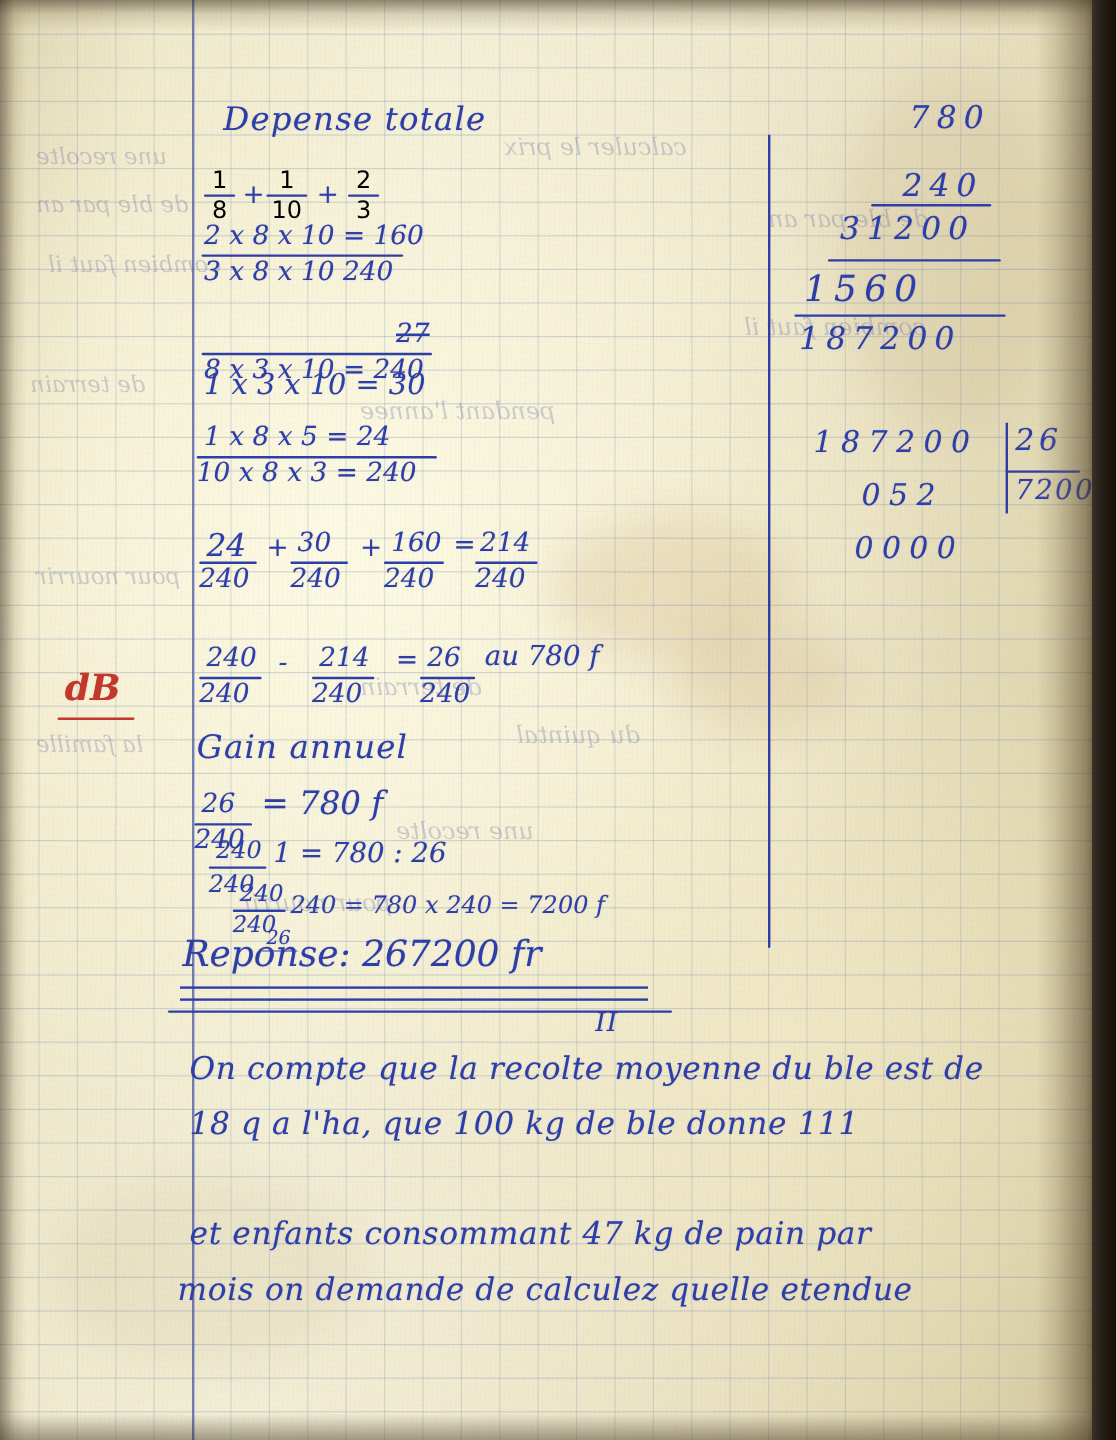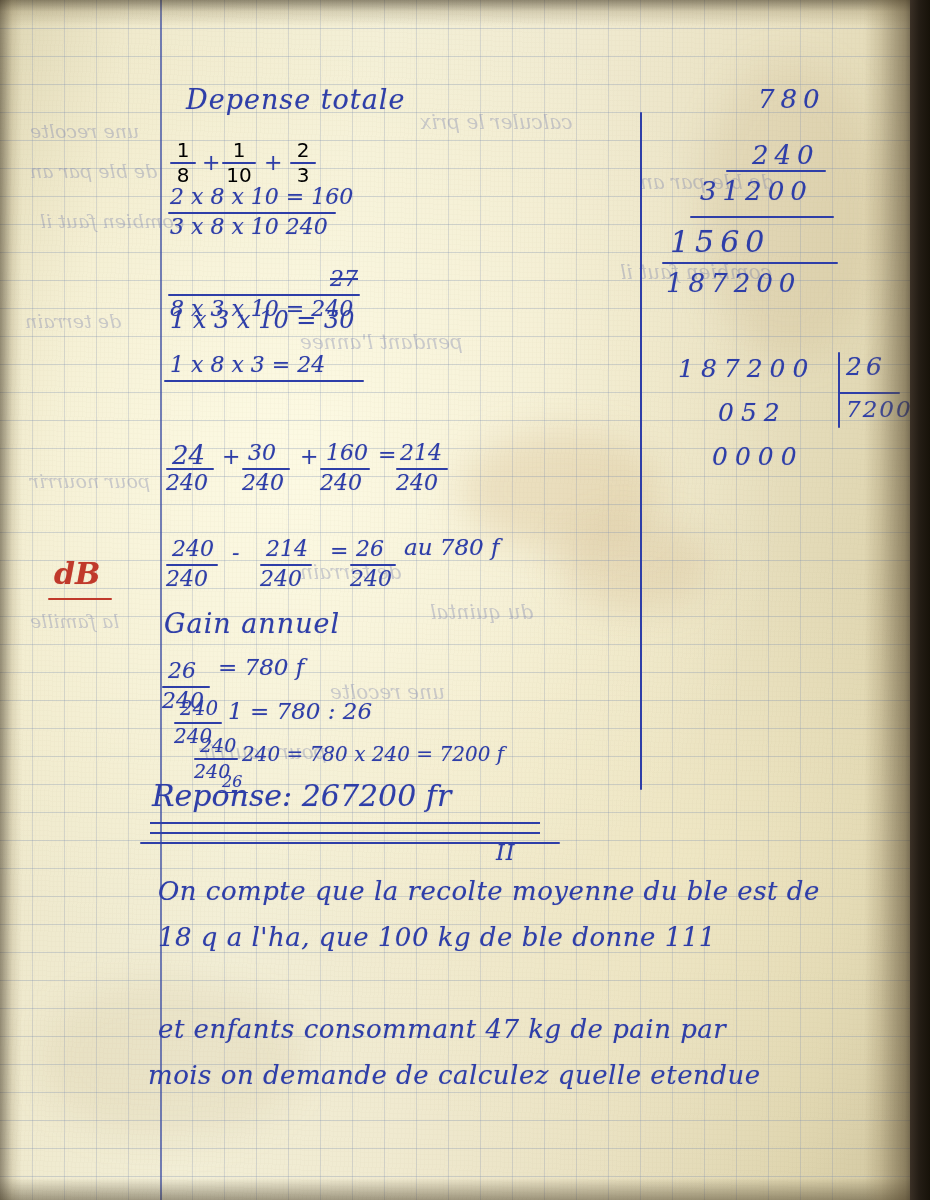--- a/index.html
+++ b/index.html
@@ -270,22 +270,23 @@
 
   <div class="ink" style="left:170px;top:184px;font-size:22px;">2   x 8  x 10 = 160</div>
   <div class="hline-ink" style="left:168px;top:212px;width:168px;"></div>
   <div class="ink" style="left:170px;top:214px;font-size:22px;">3   x 8  x 10   240</div>
 
   <div class="ink" style="left:170px;top:266px;font-size:24px;margin-top:40px;">1   x 3  x 10 =   30</div>
   <div class="ink" style="left:330px;top:266px;font-size:22px;text-decoration:line-through;">27</div>
   <div class="hline-ink" style="left:168px;top:294px;width:192px;"></div>
   <div class="ink" style="left:170px;top:296px;font-size:22px;">8   x 3  x 10 =  240</div>
 
-  <div class="ink" style="left:170px;top:352px;font-size:22px;">1   x 8  x 3  =   24</div>
+  <div class="ink" style="left:170px;top:352px;font-size:22px;">1   x 8  x 5  =   24</div>
   <div class="hline-ink" style="left:164px;top:380px;width:200px;"></div>
+  <div class="ink" style="left:164px;top:382px;font-size:22px;">10 x 8  x 3  =  240</div>
 
   <div class="ink" style="left:172px;top:440px;font-size:26px;">24</div>
   <div class="hline-ink" style="left:166px;top:468px;width:48px;"></div>
   <div class="ink" style="left:166px;top:470px;font-size:22px;">240</div>
   <div class="ink" style="left:222px;top:444px;font-size:22px;">+</div>
   <div class="ink" style="left:248px;top:440px;font-size:22px;">30</div>
   <div class="hline-ink" style="left:242px;top:468px;width:48px;"></div>
   <div class="ink" style="left:242px;top:470px;font-size:22px;">240</div>
   <div class="ink" style="left:300px;top:444px;font-size:22px;">+</div>
   <div class="ink" style="left:326px;top:440px;font-size:22px;">160</div>
@@ -310,21 +311,21 @@
   <div class="ink" style="left:404px;top:534px;font-size:23px;">au 780 f</div>
 
   <div class="ink red" style="left:54px;top:556px;font-size:30px;font-weight:bold;">dB</div>
   <div class="hline-ink red" style="left:48px;top:598px;width:64px;"></div>
 
   <div class="ink" style="left:164px;top:608px;font-size:27px;letter-spacing:1px;">Gain annuel</div>
 
   <div class="ink" style="left:168px;top:658px;font-size:22px;">26</div>
   <div class="hline-ink" style="left:162px;top:686px;width:48px;"></div>
   <div class="ink" style="left:162px;top:688px;font-size:22px;">240</div>
-  <div class="ink" style="left:218px;top:654px;font-size:23px;">= 780 f</div>
+  <div class="ink" style="left:218px;top:654px;font-size:27px;">= 780 f</div>
 
   <div class="ink" style="left:180px;top:696px;font-size:20px;">240</div>
   <div class="hline-ink" style="left:174px;top:722px;width:48px;"></div>
   <div class="ink" style="left:174px;top:724px;font-size:20px;">240</div>
   <div class="ink" style="left:228px;top:698px;font-size:23px;">1 = 780 : 26</div>
 
   <div class="ink" style="left:200px;top:734px;font-size:19px;">240</div>
   <div class="hline-ink" style="left:194px;top:758px;width:44px;"></div>
   <div class="ink" style="left:194px;top:760px;font-size:19px;">240</div>
   <div class="ink" style="left:242px;top:742px;font-size:20px;">240 = 780 x 240 = 7200 f</div>

